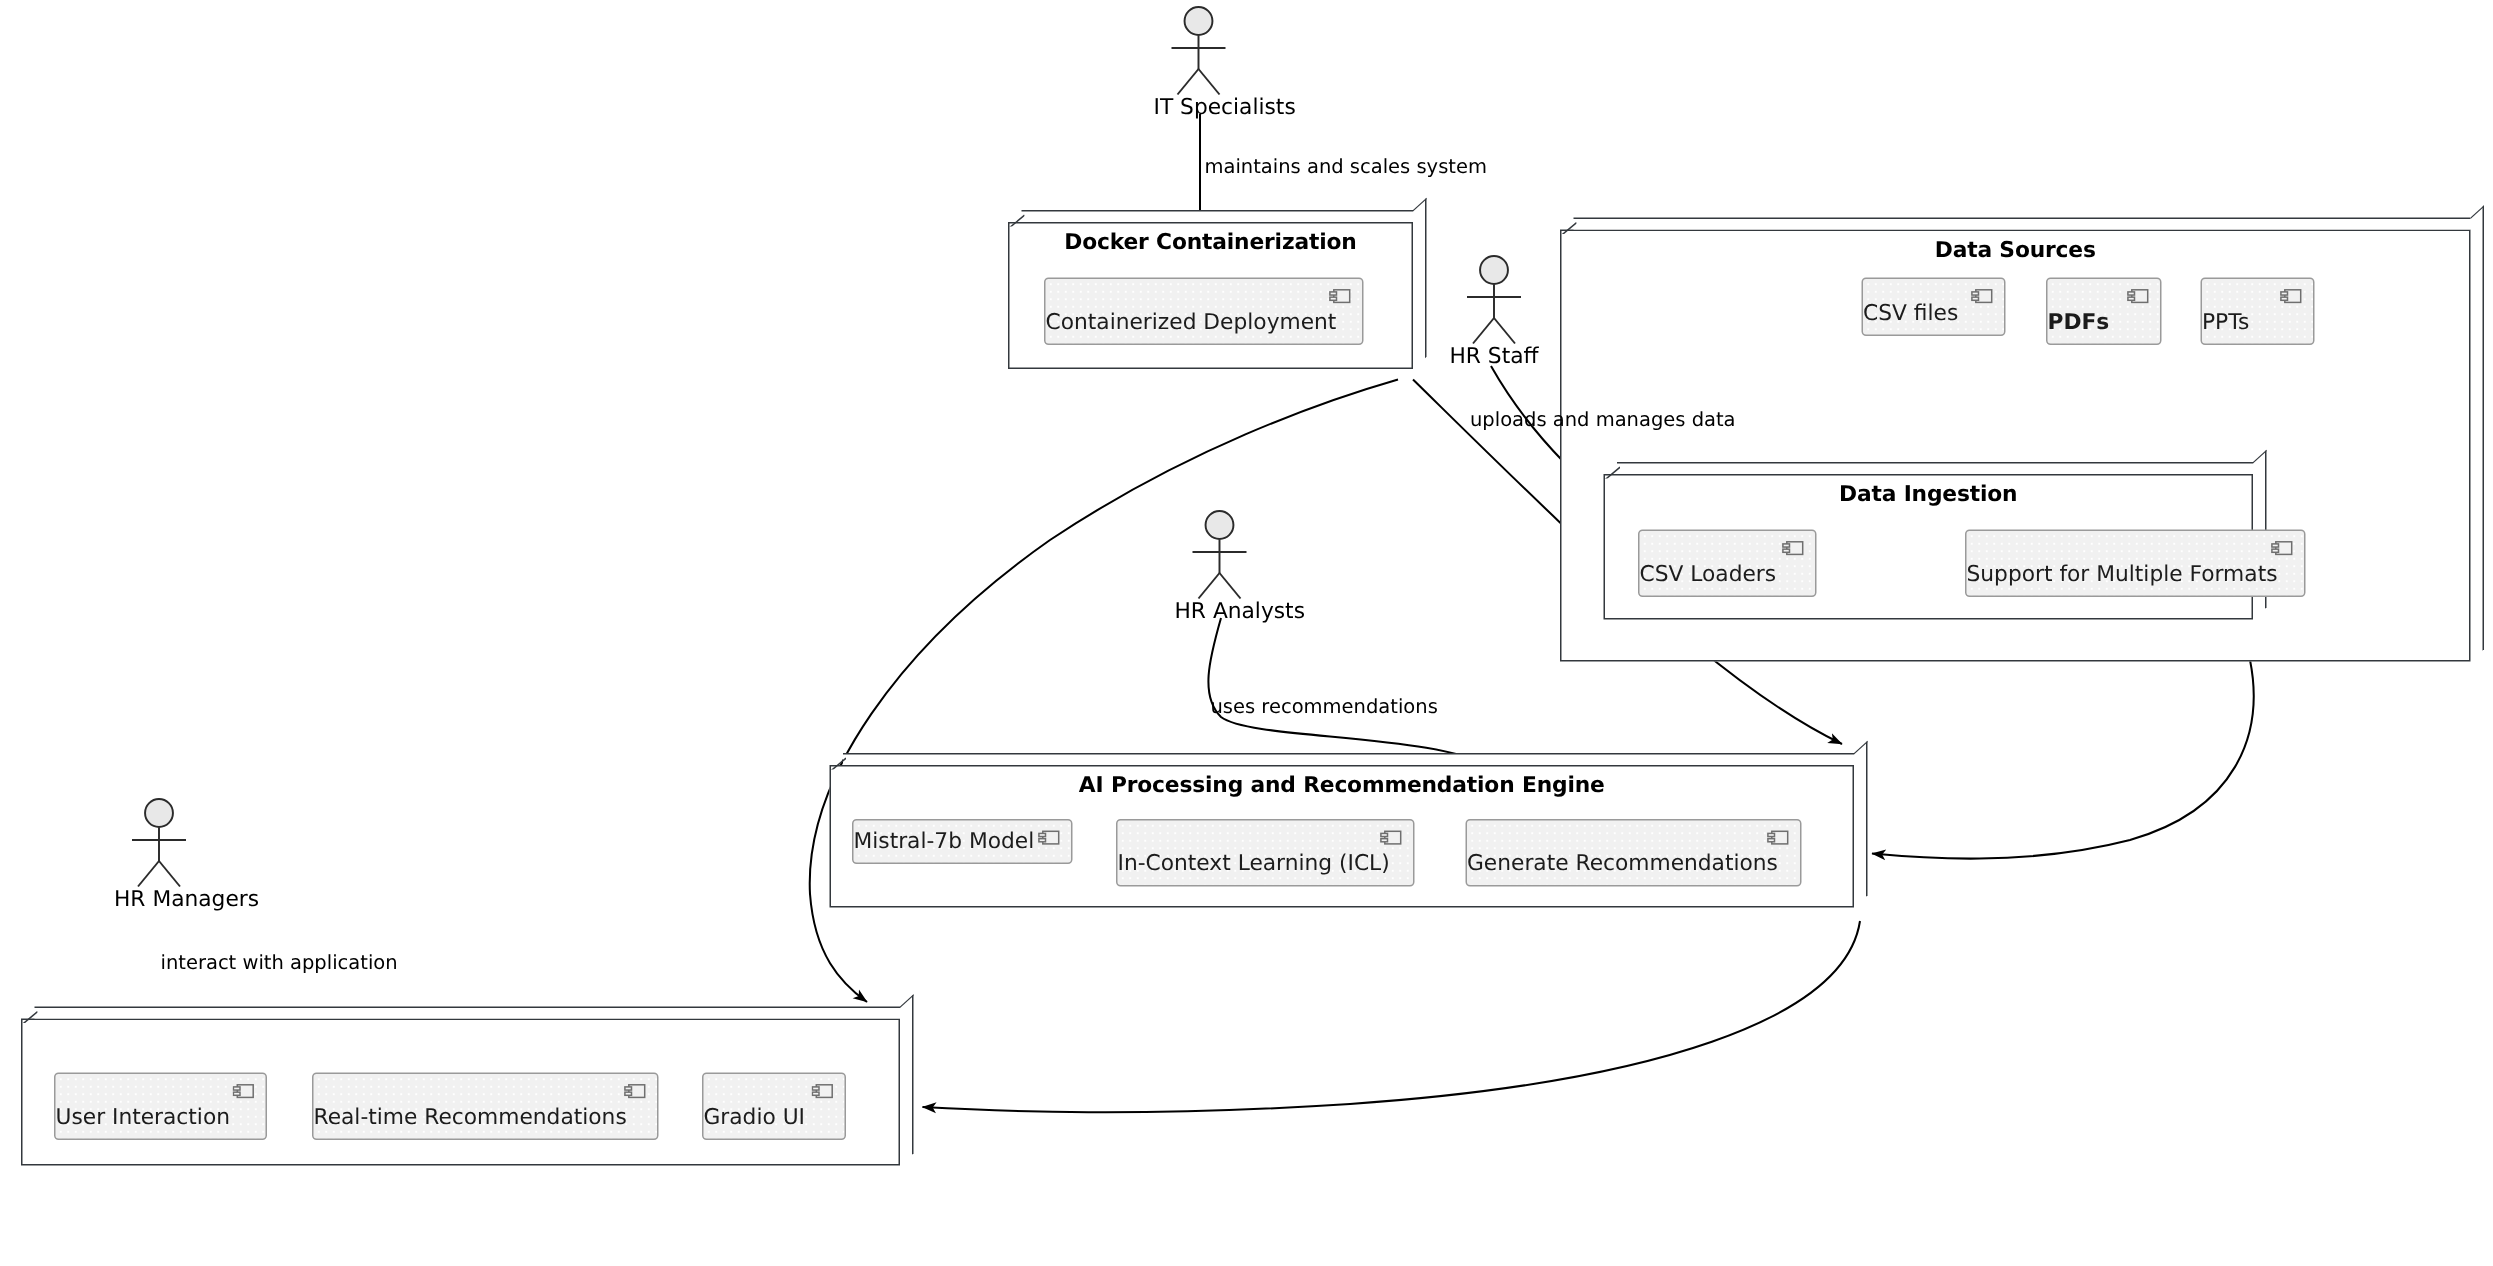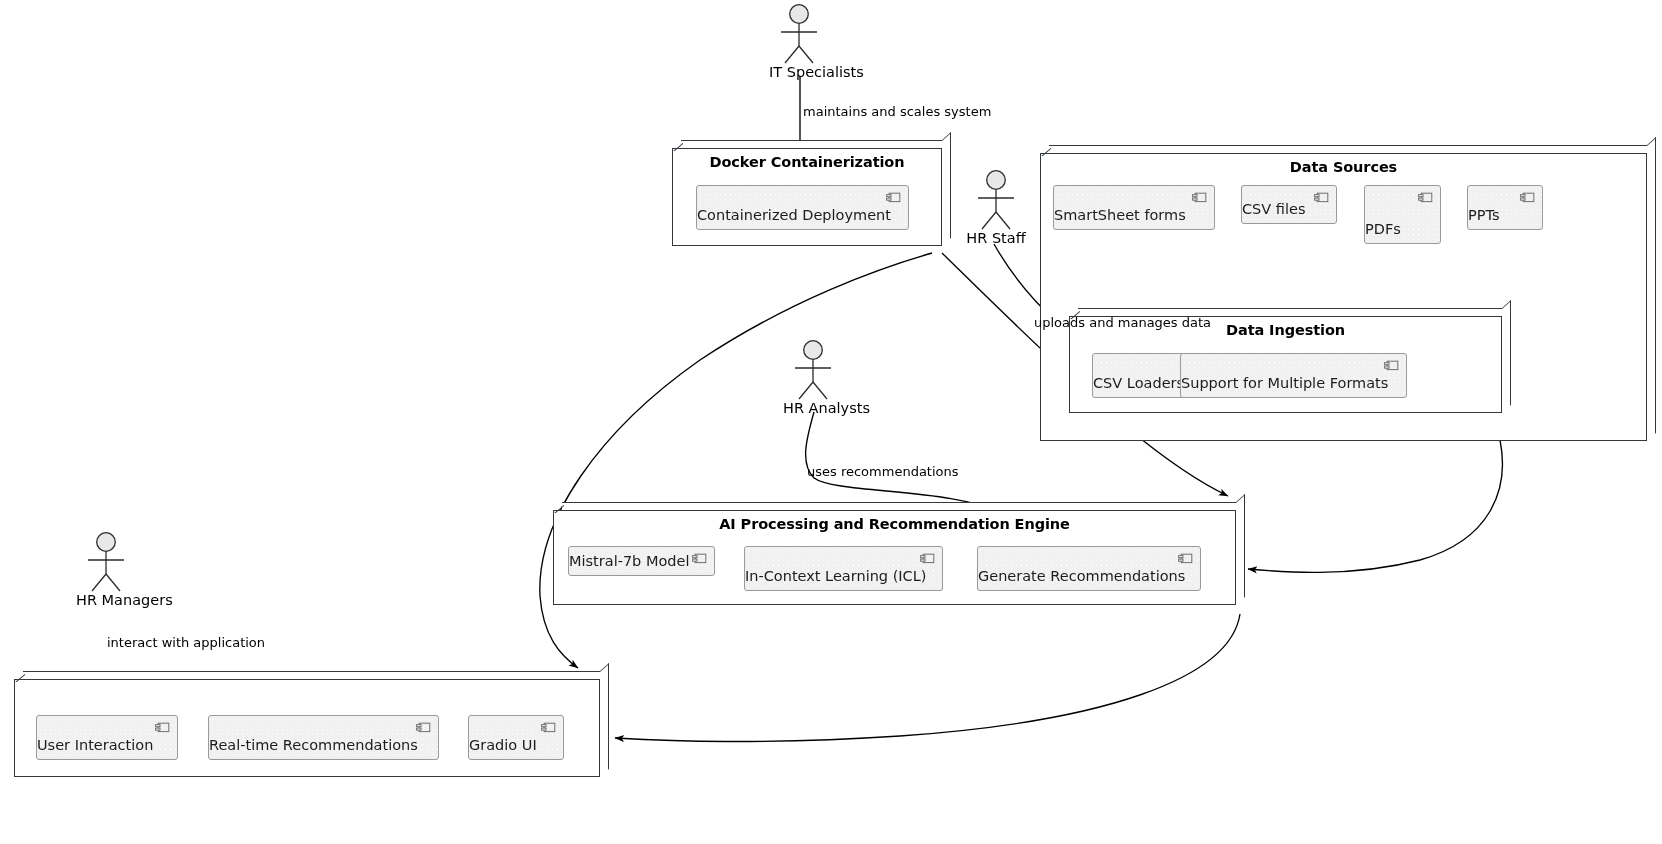--- a/index.html
+++ b/index.html
@@ -234,39 +234,31 @@
 
     <div class="comp" style="left:696px; top:185px; width:213px; height:45px;">
       <svg class="comp-icon" viewBox="0 0 15 11">
         <rect x="3.2" y="1.2" width="10.6" height="8.4" fill="#f1f1f1" stroke="#6f6f6f" stroke-width="1"></rect>
         <rect x="0.6" y="2.6" width="4.4" height="2.1" fill="#f1f1f1" stroke="#6f6f6f" stroke-width="1"></rect>
         <rect x="0.6" y="6.1" width="4.4" height="2.1" fill="#f1f1f1" stroke="#6f6f6f" stroke-width="1"></rect>
       </svg>
       <span class="comp-label">Containerized Deployment</span>
     </div>
 
-    <div class="comp" style="left:1053px; top:185px; width:162px; height:45px;">
-      <svg class="comp-icon" viewBox="0 0 15 11">
-        <rect x="3.2" y="1.2" width="10.6" height="8.4" fill="#f1f1f1" stroke="#6f6f6f" stroke-width="1"></rect>
-        <rect x="0.6" y="2.6" width="4.4" height="2.1" fill="#f1f1f1" stroke="#6f6f6f" stroke-width="1"></rect>
-        <rect x="0.6" y="6.1" width="4.4" height="2.1" fill="#f1f1f1" stroke="#6f6f6f" stroke-width="1"></rect>
-      </svg>
-      <span class="comp-label">SmartSheet forms</span>
-    </div>
 
     <div class="comp" style="left:1241px; top:185px; width:96px; height:39px;">
       <svg class="comp-icon" viewBox="0 0 15 11">
         <rect x="3.2" y="1.2" width="10.6" height="8.4" fill="#f1f1f1" stroke="#6f6f6f" stroke-width="1"></rect>
         <rect x="0.6" y="2.6" width="4.4" height="2.1" fill="#f1f1f1" stroke="#6f6f6f" stroke-width="1"></rect>
         <rect x="0.6" y="6.1" width="4.4" height="2.1" fill="#f1f1f1" stroke="#6f6f6f" stroke-width="1"></rect>
       </svg>
       <span class="comp-label">CSV files</span>
     </div>
 
-    <div class="comp" style="left:1364px; top:185px; width:77px; height:59px;">
+    <div class="comp" style="left:1364px; top:185px; width:77px; height:45px;font-weight:bold;">
       <svg class="comp-icon" viewBox="0 0 15 11">
         <rect x="3.2" y="1.2" width="10.6" height="8.4" fill="#f1f1f1" stroke="#6f6f6f" stroke-width="1"></rect>
         <rect x="0.6" y="2.6" width="4.4" height="2.1" fill="#f1f1f1" stroke="#6f6f6f" stroke-width="1"></rect>
         <rect x="0.6" y="6.1" width="4.4" height="2.1" fill="#f1f1f1" stroke="#6f6f6f" stroke-width="1"></rect>
       </svg>
       <span class="comp-label">PDFs</span>
     </div>
 
     <div class="comp" style="left:1467px; top:185px; width:76px; height:45px;">
       <svg class="comp-icon" viewBox="0 0 15 11">
@@ -279,21 +271,21 @@
 
     <div class="comp" style="left:1092px; top:353px; width:119px; height:45px;">
       <svg class="comp-icon" viewBox="0 0 15 11">
         <rect x="3.2" y="1.2" width="10.6" height="8.4" fill="#f1f1f1" stroke="#6f6f6f" stroke-width="1"></rect>
         <rect x="0.6" y="2.6" width="4.4" height="2.1" fill="#f1f1f1" stroke="#6f6f6f" stroke-width="1"></rect>
         <rect x="0.6" y="6.1" width="4.4" height="2.1" fill="#f1f1f1" stroke="#6f6f6f" stroke-width="1"></rect>
       </svg>
       <span class="comp-label">CSV Loaders</span>
     </div>
 
-    <div class="comp" style="left:1180px; top:353px; width:227px; height:45px;">
+    <div class="comp" style="left:1310px; top:353px; width:227px; height:45px;">
       <svg class="comp-icon" viewBox="0 0 15 11">
         <rect x="3.2" y="1.2" width="10.6" height="8.4" fill="#f1f1f1" stroke="#6f6f6f" stroke-width="1"></rect>
         <rect x="0.6" y="2.6" width="4.4" height="2.1" fill="#f1f1f1" stroke="#6f6f6f" stroke-width="1"></rect>
         <rect x="0.6" y="6.1" width="4.4" height="2.1" fill="#f1f1f1" stroke="#6f6f6f" stroke-width="1"></rect>
       </svg>
       <span class="comp-label">Support for Multiple Formats</span>
     </div>
 
     <div class="comp" style="left:568px; top:546px; width:147px; height:30px;">
       <svg class="comp-icon" viewBox="0 0 15 11">
@@ -387,18 +379,18 @@
         <circle cx="30" cy="12" r="9.3" fill="#e8e8e8" stroke="#2b2b2b" stroke-width="1.3"></circle>
         <line x1="30" y1="21.6" x2="30" y2="44" stroke="#2b2b2b" stroke-width="1.3"></line>
         <line x1="12" y1="30" x2="48" y2="30" stroke="#2b2b2b" stroke-width="1.3"></line>
         <line x1="30" y1="44" x2="16" y2="61" stroke="#2b2b2b" stroke-width="1.3"></line>
         <line x1="30" y1="44" x2="44" y2="61" stroke="#2b2b2b" stroke-width="1.3"></line>
       </svg>
       <div class="actor-label">HR Managers</div>
     </div>
 
     <div class="edge-label" style="left:803px; top:105px;">maintains and scales system</div>
-    <div class="edge-label" style="left:1034px; top:274px;margin-top:42px;">uploads and manages data</div>
+    <div class="edge-label" style="left:980px; top:274px;">uploads and manages data</div>
     <div class="edge-label" style="left:807px; top:465px;">uses recommendations</div>
     <div class="edge-label" style="left:107px; top:636px;">interact with application</div>
 
   </div>
 </div>
 
 </body></html>

